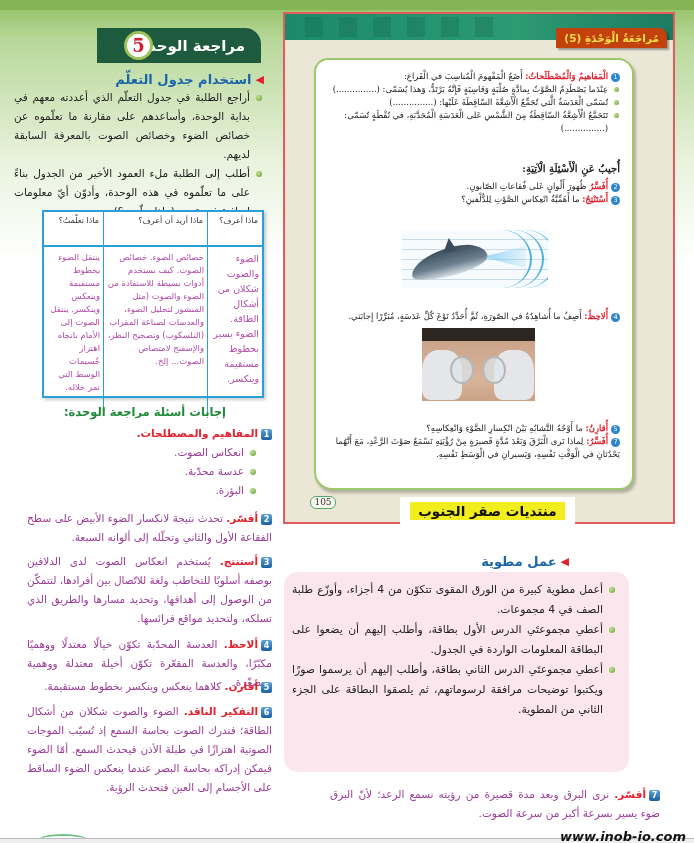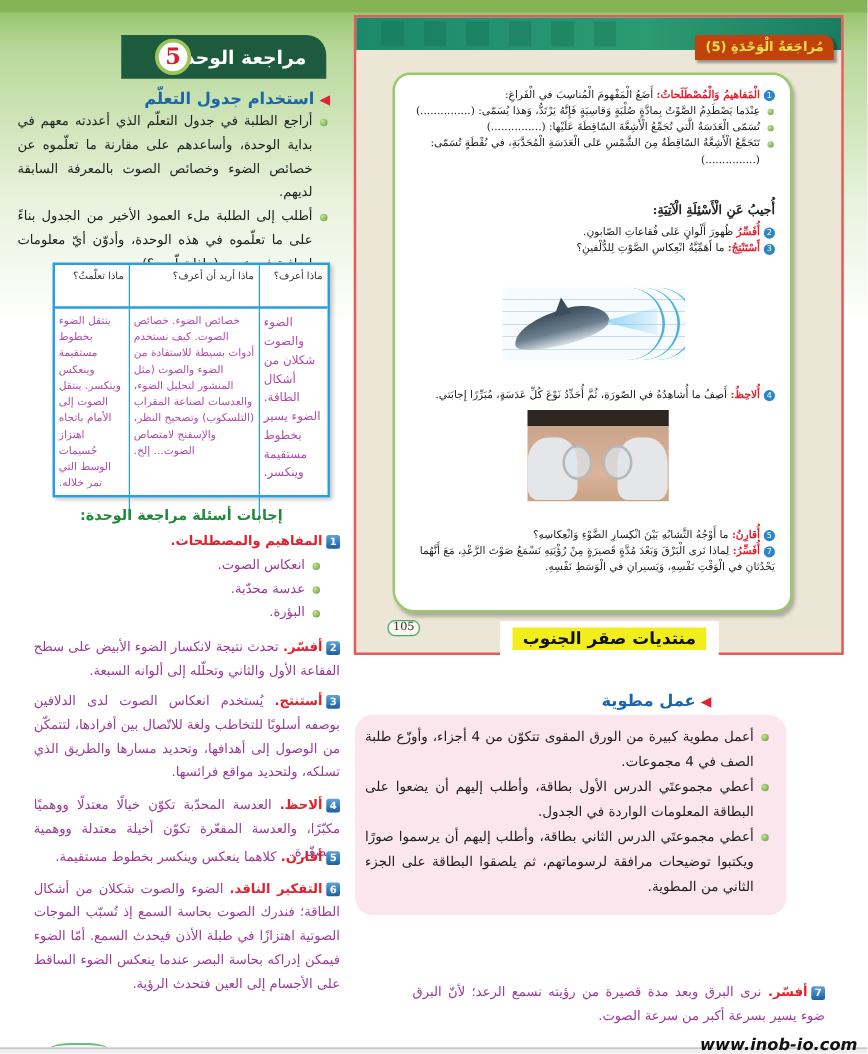--- a/index.html
+++ b/index.html
@@ -64,21 +64,21 @@
     font-size: 12px; line-height: 19px;
   }
   .kwl-head, .kwl-body { display: flex; }
   .kwl-head div {
     font-size: 8px; height: 35px; line-height: 17px; color: #333;
     border-left: 1px solid #2aa0d8; border-bottom: 2px solid #2aa0d8;
     padding-right: 4px;
   }
   .kwl-body > div {
     border-left: 1px solid #2aa0d8; height: 168px;
-    color: #b24aa8; font-size: 8.5px; line-height: 13px; text-align: left; padding: 4px 3px;
+    color: #b24aa8; font-size: 8.5px; line-height: 13px; text-align: right; padding: 4px 3px;
   }
   .kwl .c1 { width: 55px; }
   .kwl .c2 { width: 104px; }
   .kwl .c3 { width: 59px; border-left: none !important; }
   .kwl-body .c1 { font-size: 9.5px; line-height: 15px; }
 
   .answers-title {
     position: absolute; left: 60px; top: 405px; width: 170px; text-align: center;
     color: #1f8a3a; font-weight: bold; font-size: 11.5px;
   }
@@ -205,21 +205,21 @@
     background: #fff; display: flex; align-items: center; justify-content: center;
   }
   .watermark span {
     background: #f2ee1e; color: #111; font-weight: bold; font-size: 13.5px;
     padding: 1px 8px;
   }
 
   
   .fold-head { position: absolute; right: 125px; top: 554px; }
   .fold-box {
-    position: absolute; left: 284px; top: 572px; width: 345px; height: 160px;
+    position: absolute; left: 284px; top: 572px; width: 345px; height: 200px;
     background: #fbe6ee; border-radius: 14px;
   }
   .fold-list { position: absolute; right: 12px; top: 8px; width: 325px; }
   .fold-list li { font-size: 10.8px; line-height: 20px; color: #222; }
 
   .ans7 {
     position: absolute; right: 34px; top: 785px; width: 330px;
     font-size: 10.5px; line-height: 19px; color: #9b3b96; text-align: justify;
   }
   .site {

